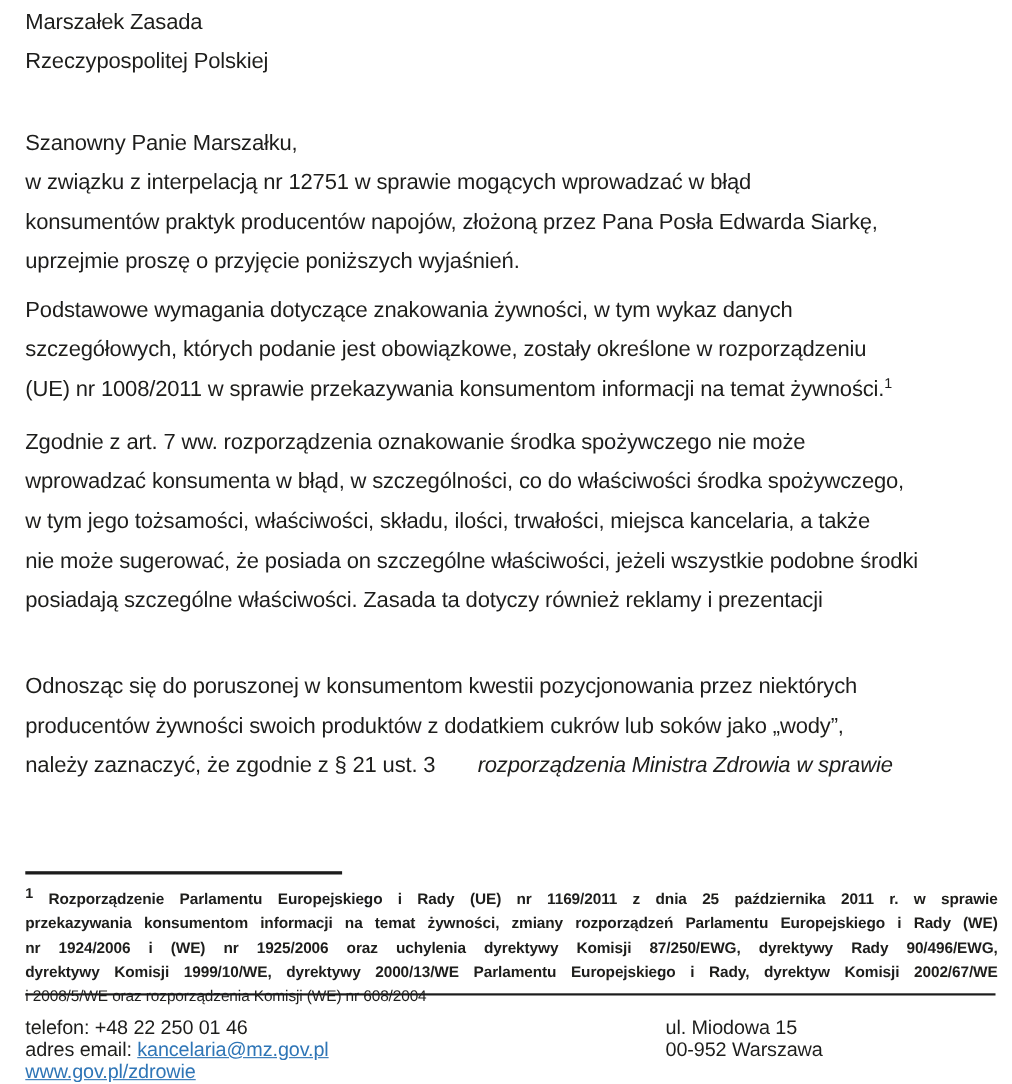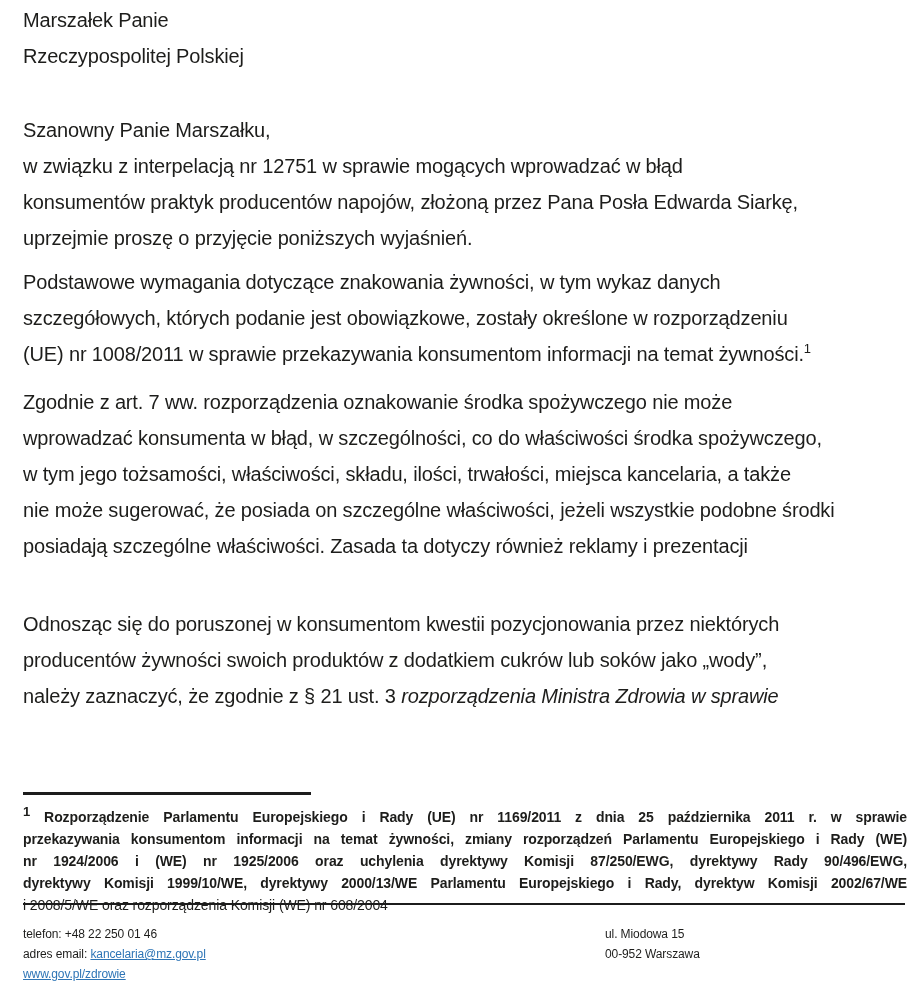--- a/index.html
+++ b/index.html
@@ -14,52 +14,52 @@
   }
   .block {
     position: absolute;
     left: 23px;
     width: 884px;
     font-size: 20px;
     line-height: 36px;
     letter-spacing: -0.15px;
   }
   .block .line { white-space: nowrap; }
-  .italic { font-style: italic; }
+  .italic { font-style: italic; margin-left: 33px; }
   sup.fnref {
     font-size: 13px;
     vertical-align: super;
     line-height: 0;
   }
   .rule { position: absolute; background: #1c1c1c; }
   .fn-block {
     position: absolute;
     left: 23px;
     width: 884px;
     font-size: 14px;
     line-height: 22px;
     letter-spacing: -0.1px;
   }
   .fn-block .line.just { text-align: justify; text-align-last: justify; font-weight: bold; }
   .footer-col {
     position: absolute;
-    font-size: 12px;
+    font-size: 18px;
     line-height: 20px;
     letter-spacing: -0.1px;
   }
   .footer-col .line { white-space: nowrap; }
   a.link { color: #2E75B6; text-decoration: underline; cursor: pointer; }
 </style>
 </head>
 <body>
 
 <div class="page">
 
   <div class="block" style="top:2px">
-    <div class="line">Marszałek Panie</div>
+    <div class="line">Marszałek Zasada</div>
     <div class="line">Rzeczypospolitej Polskiej</div>
   </div>
 
   <div class="block" style="top:112px">
     <div class="line">Szanowny Panie Marszałku,</div>
     <div class="line">w związku z interpelacją nr 12751 w sprawie mogących wprowadzać w błąd</div>
     <div class="line">konsumentów praktyk producentów napojów, złożoną przez Pana Posła Edwarda Siarkę,</div>
     <div class="line">uprzejmie proszę o przyjęcie poniższych wyjaśnień.</div>
   </div>
 

